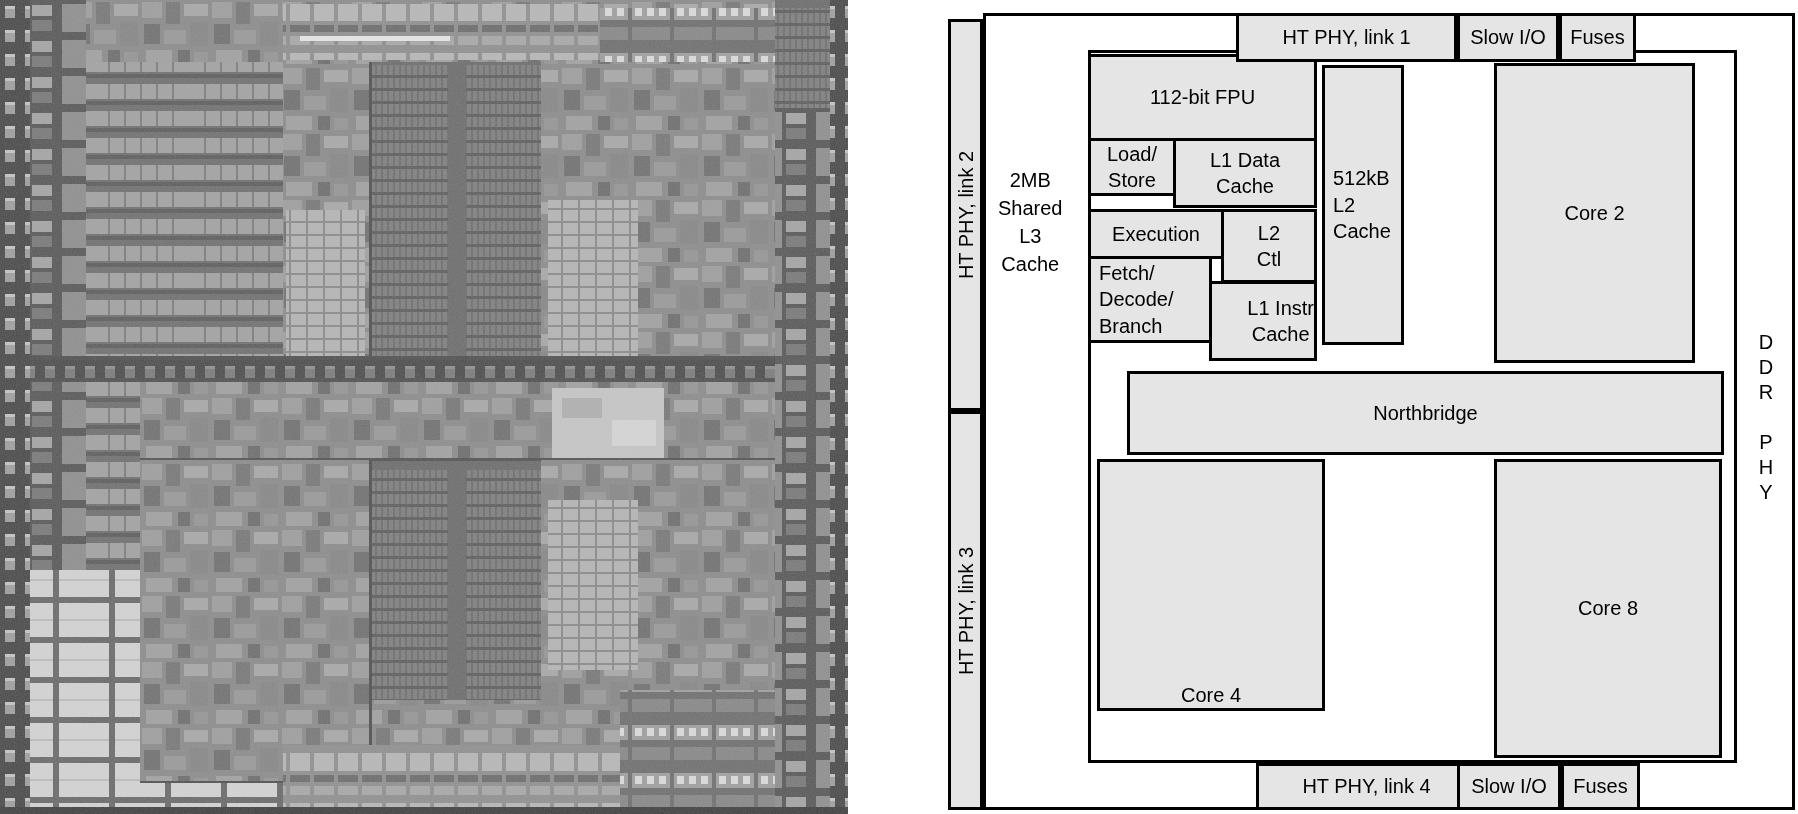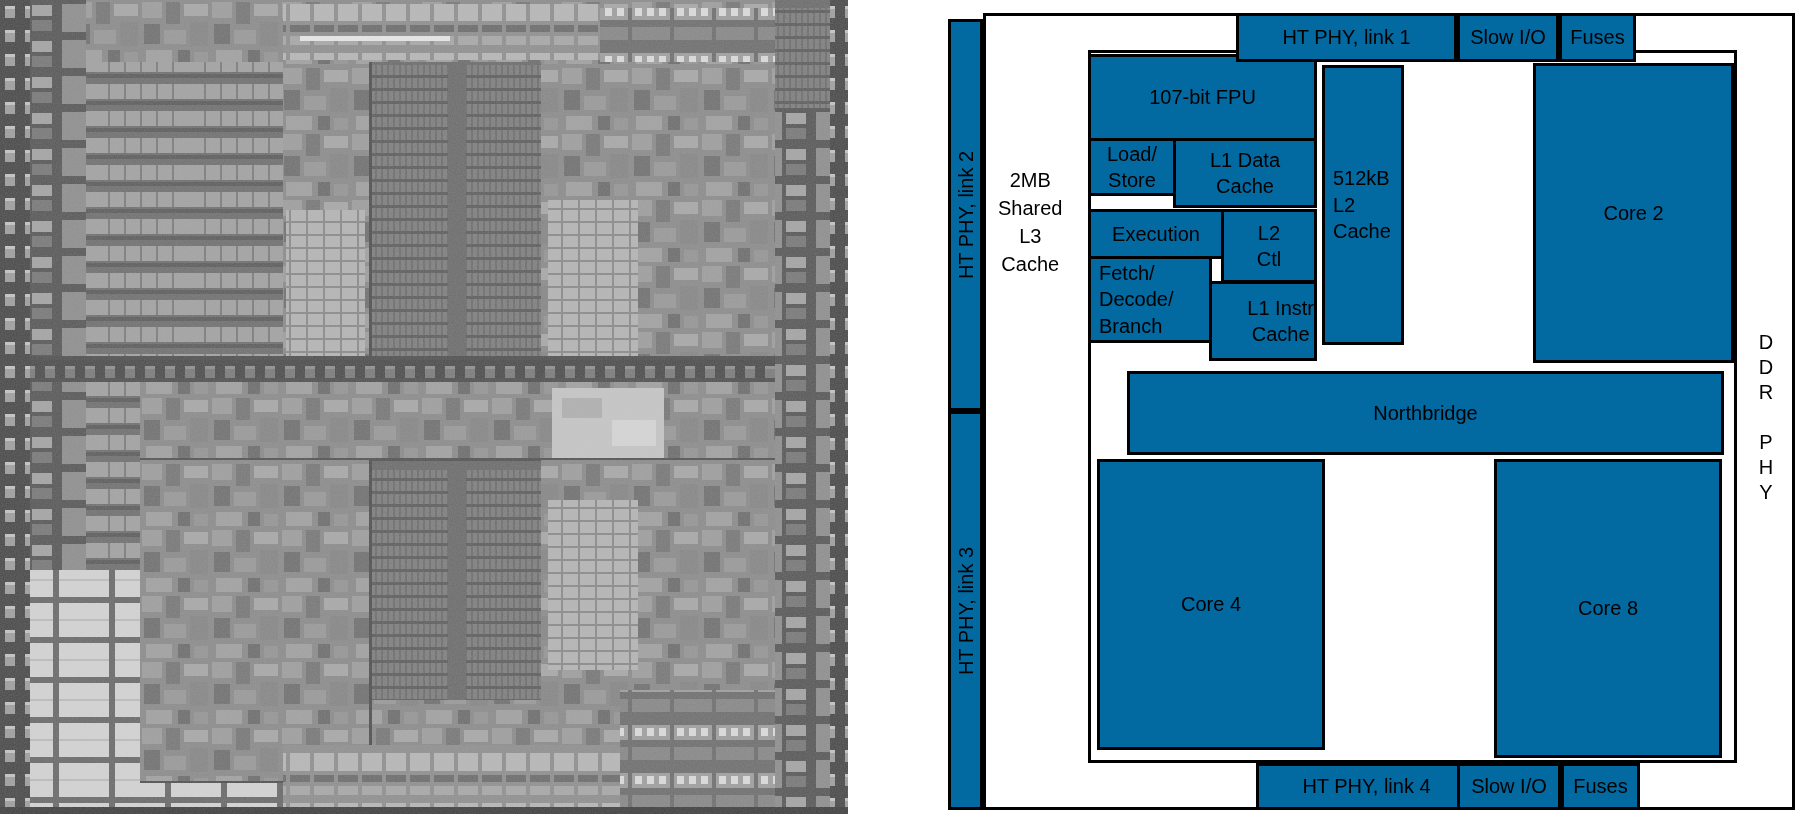--- a/index.html
+++ b/index.html
@@ -1,20 +1,20 @@
 <!DOCTYPE html>
 <html><head>
 <meta charset="utf-8">
 <style>
   html,body{margin:0;padding:0;background:#ffffff;}
   .stage{position:relative;width:1798px;height:814px;background:#ffffff;overflow:hidden;
          font-family:"Liberation Sans",sans-serif;color:#000;}
   .die{position:absolute;left:0;top:0;}
   
-  .box{position:absolute;box-sizing:border-box;border:3px solid #000;background:#0369a1;
+  .box{position:absolute;box-sizing:border-box;border:3px solid #000;background:#e5e5e5;
        display:flex;align-items:center;justify-content:center;font-size:20px;line-height:1.32;}
   .frame{background:#fff;}
   .lbl{white-space:pre-line;text-align:center;}
   .left .lbl{text-align:left;}
   .left{justify-content:flex-start;padding-left:8px;}
   .floating{position:absolute;font-size:20px;line-height:28px;white-space:pre-line;}
   .vlabel{position:absolute;left:50%;top:50%;transform:translate(-50%,-50%) rotate(-90deg);
           white-space:nowrap;font-size:20px;}
   .ddr{position:absolute;font-size:20px;line-height:25px;text-align:center;white-space:pre-line;}
 </style>
@@ -169,21 +169,21 @@
 
   <div class="ddr" style="left:1737px;top:330px;width:58px;">D
 D
 R
 
 P
 H
 Y</div>
 
   <div class="box" style="left:1088px;top:54px;width:229px;height:87px;">
-    <span class="lbl">107-bit FPU</span>
+    <span class="lbl">112-bit FPU</span>
   </div>
   <div class="box" style="left:1088px;top:138px;width:88px;height:58px;align-items:center;">
     <span class="lbl">Load/
 Store</span>
   </div>
   <div class="box" style="left:1173px;top:138px;width:144px;height:70px;">
     <span class="lbl">L1 Data
 Cache</span>
   </div>
   <div class="box" style="left:1088px;top:209px;width:136px;height:50px;">
@@ -201,27 +201,27 @@
   <div class="box" style="left:1209px;top:281px;width:108px;height:80px;justify-content:flex-end;">
     <span class="lbl">L1 Instr
 Cache</span>
   </div>
   <div class="box left" style="left:1322px;top:65px;width:82px;height:280px;">
     <span class="lbl">512kB
 L2
 Cache</span>
   </div>
 
-  <div class="box" style="left:1494px;top:63px;width:201px;height:300px;margin-left:39px;">
+  <div class="box" style="left:1494px;top:63px;width:201px;height:300px;">
     <span class="lbl">Core 2</span>
   </div>
   <div class="box" style="left:1127px;top:371px;width:597px;height:84px;">
     <span class="lbl">Northbridge</span>
   </div>
-  <div class="box" style="left:1097px;top:459px;width:228px;height:291px;">
+  <div class="box" style="left:1097px;top:459px;width:228px;height:252px;align-items:flex-end;">
     <span class="lbl">Core 4</span>
   </div>
   <div class="box" style="left:1494px;top:459px;width:228px;height:299px;">
     <span class="lbl">Core 8</span>
   </div>
 
   <div class="box" style="left:1236px;top:13px;width:221px;height:49px;">
     <span class="lbl">HT PHY, link 1</span>
   </div>
   <div class="box" style="left:1457px;top:13px;width:102px;height:49px;">

